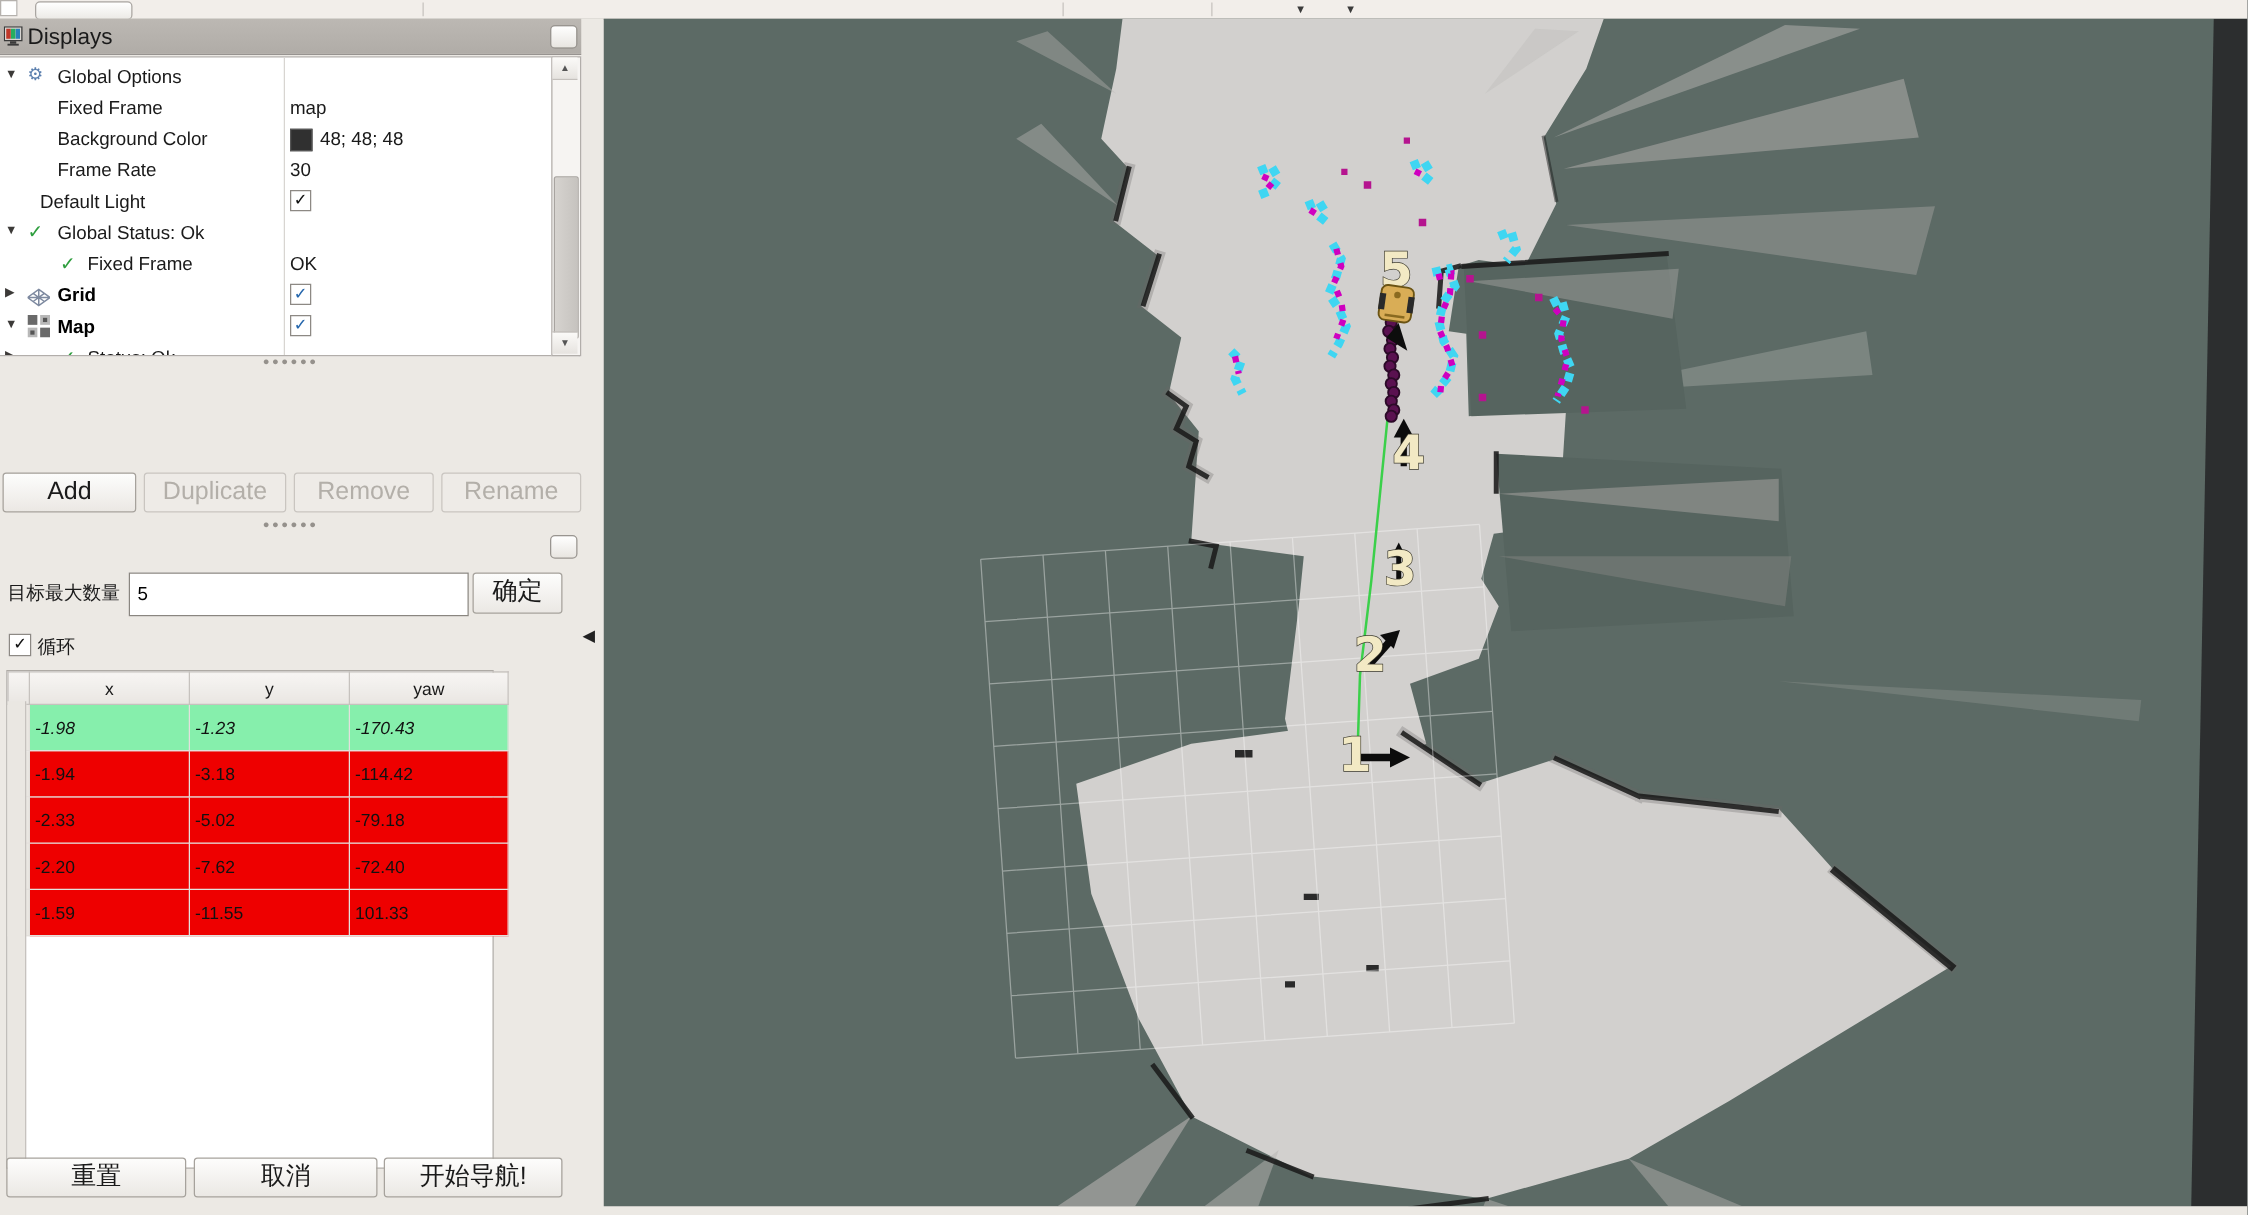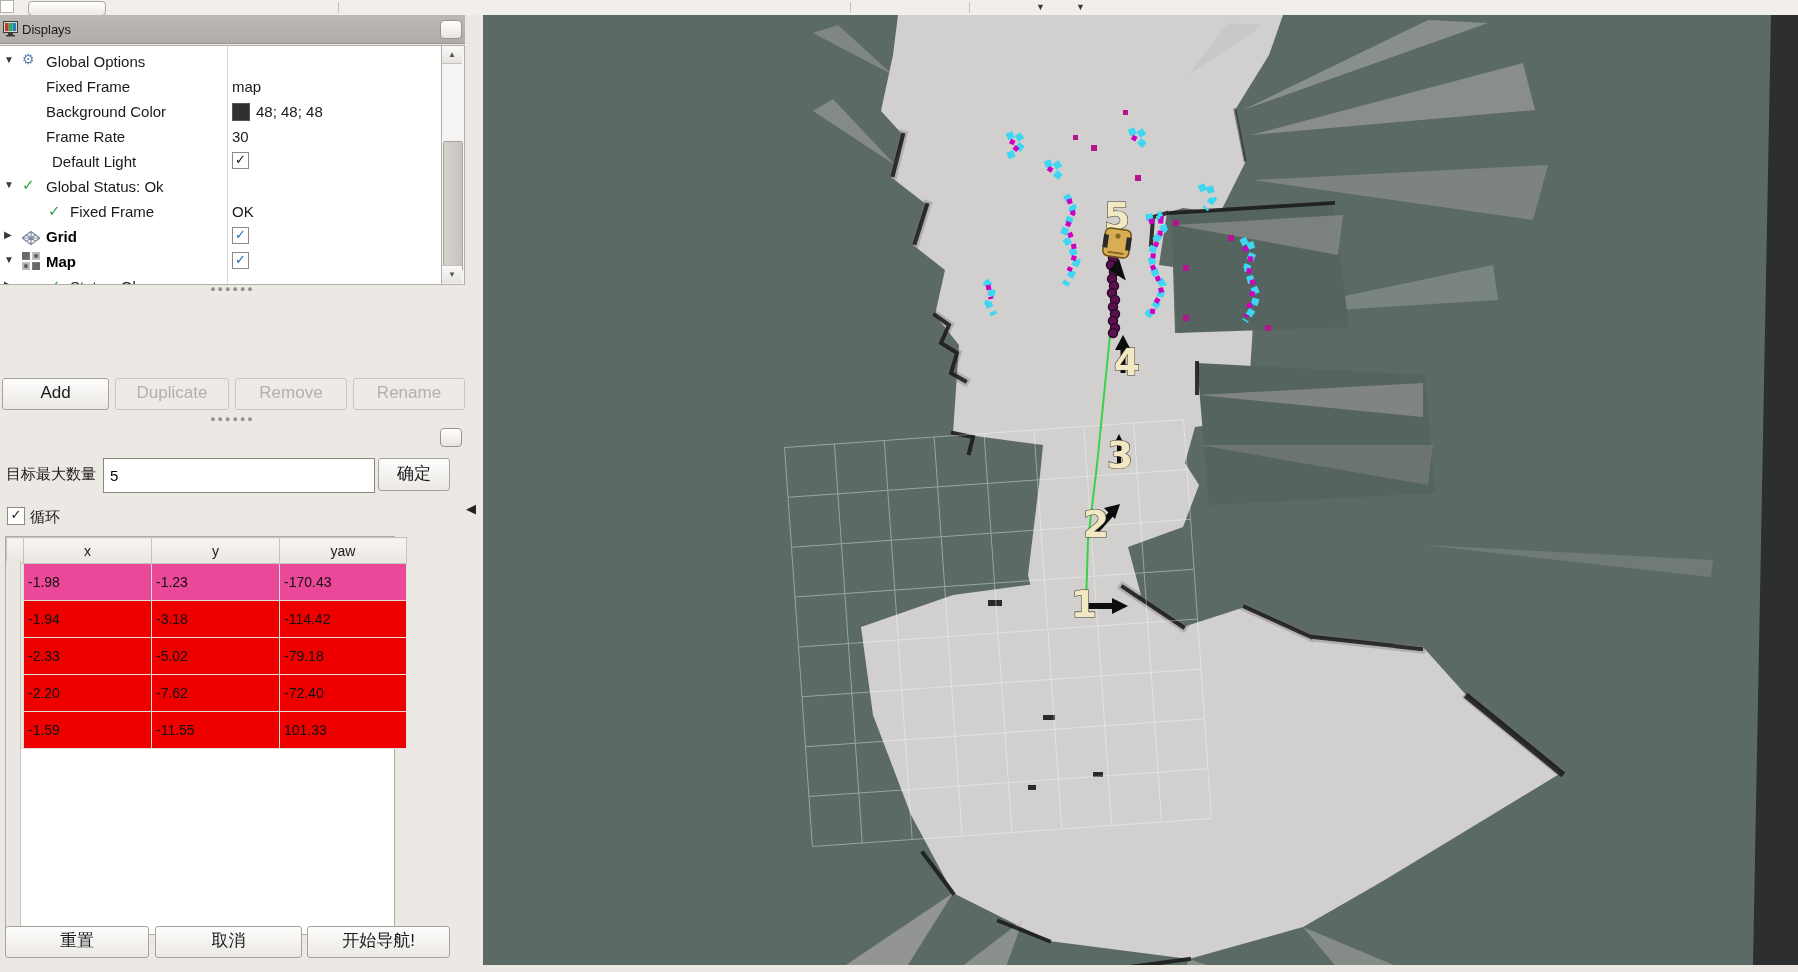--- a/index.html
+++ b/index.html
@@ -10,21 +10,21 @@
   
   .toolbar{left:0;top:0;width:1798px;height:15px;background:#f2eeea;border-bottom:1px solid #9d9995;}
   .tb-btn{left:28px;top:1px;width:76px;height:13px;background:linear-gradient(#ffffff,#eceae6);
           border:1px solid #aaa6a2;border-radius:4px;}
   .tb-chip{left:0;top:0;width:12px;height:11px;background:#fff;border:1px solid #b5b1ad;}
   .tb-sep{top:2px;width:1px;height:11px;background:#c6c2be;}
   .tb-arrow{top:0px;font-size:9px;color:#3a3a3a;line-height:14px;}
   
   .leftcol{left:0;top:15px;width:483px;height:957px;background:#ece9e4;}
   .ptitle{width:465px;height:28px;background:linear-gradient(#bcb8b3,#b0aca7);
-          border-bottom:1px solid #979390;font-size:13px;display:flex;align-items:center;}
+          border-bottom:1px solid #979390;font-size:18px;display:flex;align-items:center;}
   .ptitle .txt{margin-left:6px;}
   .floatbtn{width:20px;height:17px;background:linear-gradient(#ffffff,#e8e5e0);
             border:1px solid #999590;border-radius:4px;}
   .tree{left:0;top:30px;width:463px;height:238px;background:#fff;border:1px solid #b2aeaa;
         border-left:none;overflow:hidden;}
   .tcoldiv{left:227px;top:0;width:1px;height:238px;background:#d8d5d1;}
   .trow{position:absolute;left:0;width:440px;height:25px;font-size:15px;}
   .trow .lbl{position:absolute;top:4px;}
   .trow .exp{position:absolute;left:4px;top:5px;font-size:10px;color:#3c3a38;}
   .trow .ticon{position:absolute;left:22px;top:3px;width:18px;height:18px;}
@@ -34,33 +34,33 @@
   .cb{position:absolute;width:15px;height:15px;background:#fff;border:1px solid #8d8984;
       font-size:13px;line-height:14px;text-align:center;font-weight:bold;}
   
   .sb{left:441px;top:30px;width:22px;height:238px;background:#f6f4f2;border:1px solid #b2aeaa;}
   .sb-btn{left:0;width:20px;height:17px;background:linear-gradient(#fbfaf8,#e6e3df);
           border-bottom:1px solid #c4c0bc;text-align:center;font-size:8px;color:#555;line-height:17px;}
   .sb-thumb{left:1px;top:95px;width:18px;height:128px;background:linear-gradient(90deg,#d6d3cf,#c6c3bf);
             border:1px solid #a8a4a0;border-radius:2px;}
   .splitdots{width:465px;text-align:center;font-size:9px;color:#95918c;letter-spacing:2px;}
   .btn{height:30px;background:linear-gradient(#fdfdfc,#ebe8e4);border:1px solid #a6a29c;
-       border-radius:3px;font-size:17px;text-align:center;line-height:28px;}
+       border-radius:3px;font-size:20px;text-align:center;line-height:28px;}
   .btn.disabled{color:#b3afa9;background:#eeebe7;border-color:#c9c5c0;}
   
   .tinput{left:103px;top:443px;width:262px;height:31px;border:1px solid #8a8680;background:#fff;
           font-size:15px;padding-left:6px;font-family:inherit;}
   .table-wrap{left:5px;top:521px;width:388px;height:397px;background:#fff;border:1px solid #aeaaa5;}
   .gutter{left:0;top:24px;width:14px;height:373px;background:#eae7e2;border-right:1px solid #c6c2be;}
   table.wp{border-collapse:collapse;width:388px;table-layout:fixed;font-size:14px;}
   table.wp th{background:linear-gradient(#f7f5f3,#e9e6e2);border:1px solid #c6c2be;
               font-weight:normal;height:23px;}
   table.wp td{height:34px;border:1px solid #e3e0dc;padding-left:4px;color:#111;}
   td.rownum{background:#eae7e2;border:1px solid #c6c2be;padding:0;text-align:center;font-size:13px;}
-  tr.sel td.c{background:#ec4899;}
+  tr.sel td.c{background:#86efac;font-style:italic;}
   tr.pend td.c{background:#ee0000;}
   .fbtn{top:911px;height:30px;}
   
   .viewport{left:483px;top:15px;width:1315px;height:950px;background:#5c6a65;overflow:hidden;}
   .goalnum{font-family:"DejaVu Sans",sans-serif;font-size:38px;font-weight:bold;
            fill:#f2e9c4;stroke:#3c3a2e;stroke-width:1.1px;paint-order:stroke;}
   .collapse-arrow{left:466px;top:486px;font-size:13px;color:#222;}
 </style>
 </head>
 <body>
@@ -111,21 +111,21 @@
         <span class="val" style="left:232px;top:4px;width:16px;height:16px;background:#303030;border:1px solid #555;display:inline-block"></span>
         <span class="val" style="left:256px">48; 48; 48</span>
       </div>
 
       <div class="trow" style="top:78px">
         <span class="lbl" style="left:46px">Frame Rate</span>
         <span class="val">30</span>
       </div>
 
       <div class="trow" style="top:103px">
-        <span class="lbl" style="left:52px">Default Light</span>
+        <span class="lbl" style="left:32px">Default Light</span>
         <span class="cb" style="left:232px;top:3px;color:#111">✓</span>
       </div>
 
       <div class="trow" style="top:128px">
         <span class="exp">▼</span>
         <span class="ticon greencheck" style="top:2px">✓</span>
         <span class="lbl" style="left:46px">Global Status: Ok</span>
       </div>
 
       <div class="trow" style="top:153px">

